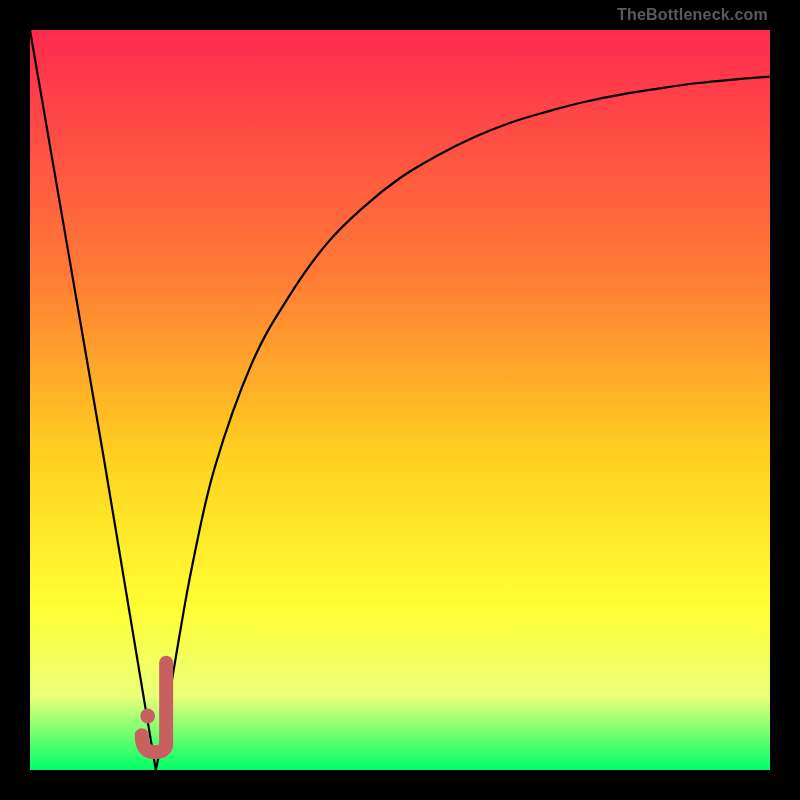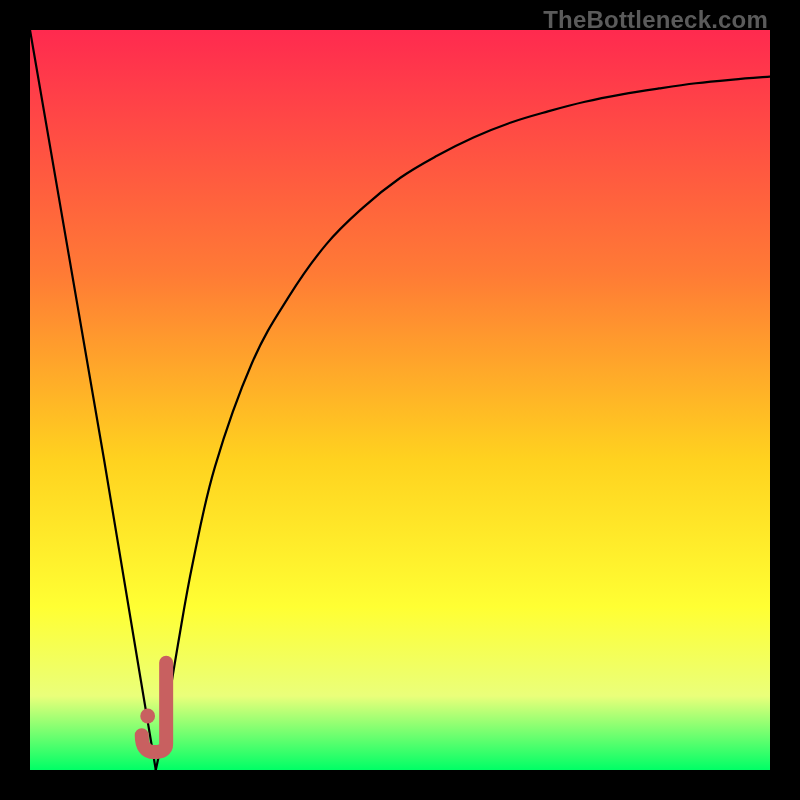--- a/index.html
+++ b/index.html
@@ -22,21 +22,21 @@
     top: 30px;
     width: 740px;
     height: 740px;
     overflow: hidden;
   }
   .watermark {
     position: absolute;
     top: 6px;
     right: 32px;
     font-family: Arial, Helvetica, sans-serif;
-    font-size: 24px;
+    font-size: 16px;
     font-weight: 600;
     color: #5b5b5b;
     letter-spacing: 0.2px;
     user-select: none;
   }
   svg { display: block; }
 </style>
 </head>
 <body>
 <div class="root">

